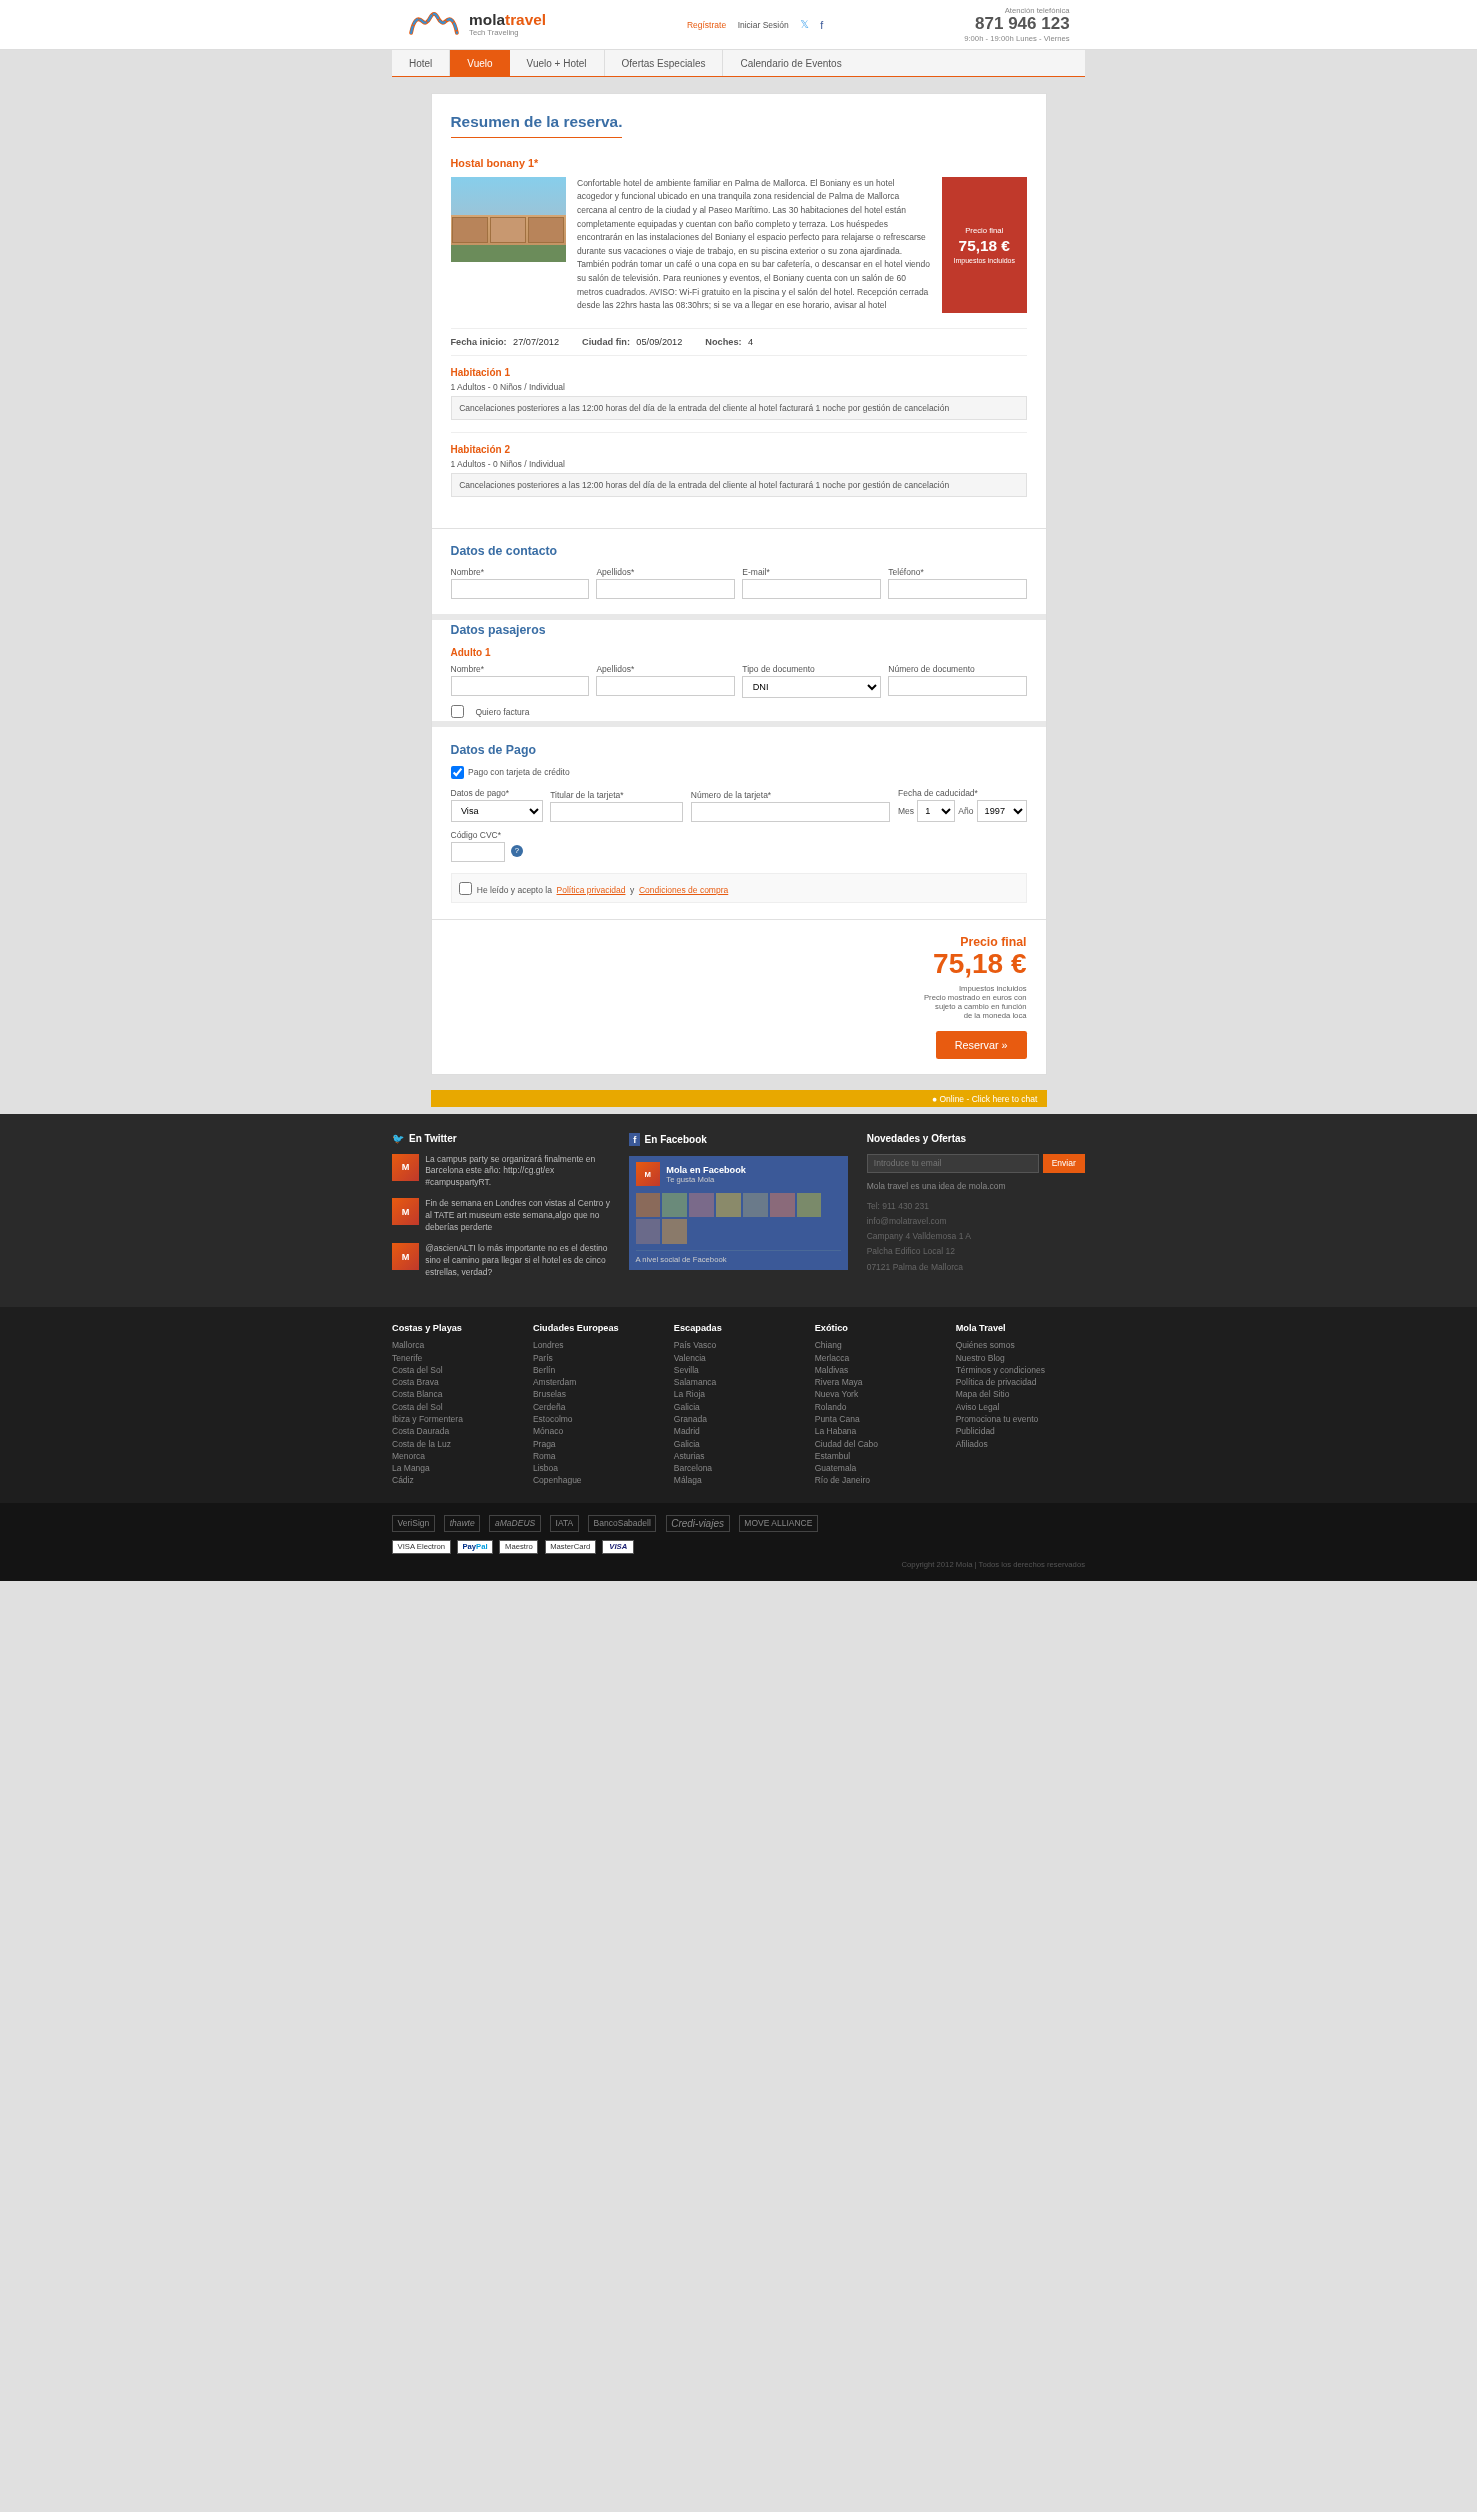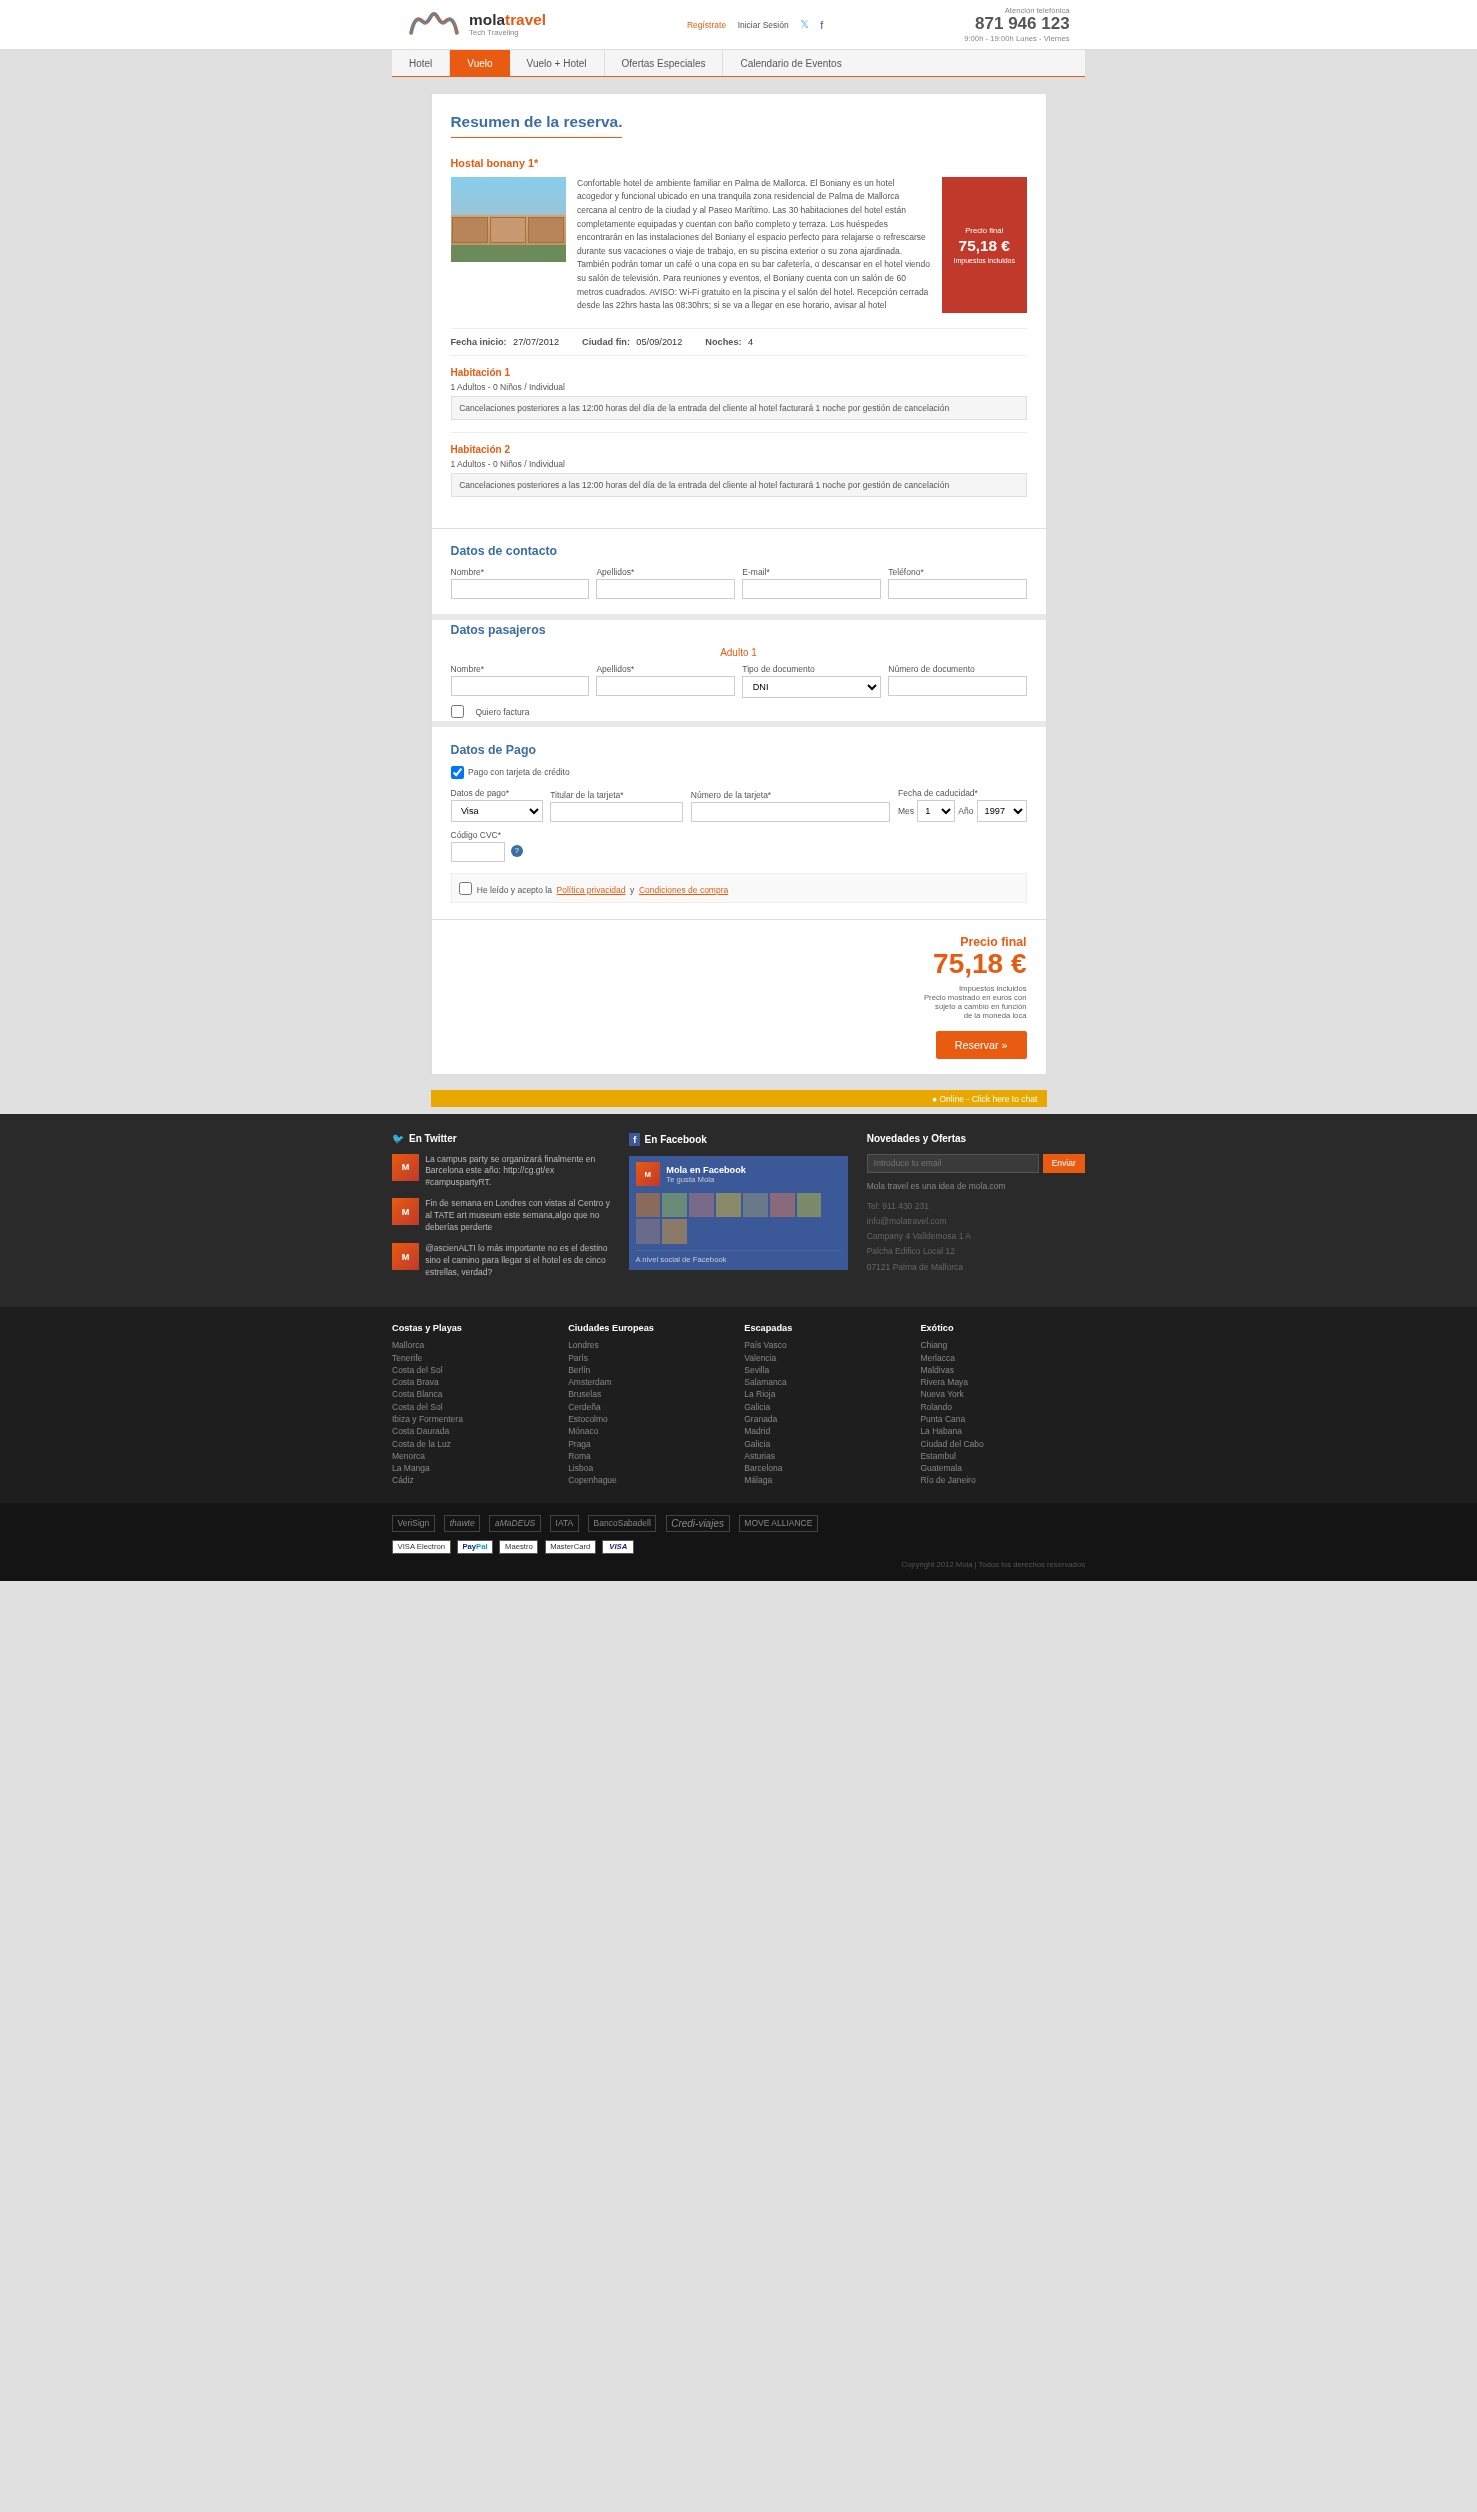--- a/index.html
+++ b/index.html
@@ -126,21 +126,21 @@
         </div>
         <div style="flex:1; display:flex; flex-direction:column;">
           <label style="font-size:8.5px; color:#555; margin-bottom:2.3px;">Teléfono*</label>
           <input type="tel" style="border: 0.8px solid rgb(204, 204, 204); padding: 3.8px 5.4px; font-size: 9.2px;">
         </div>
       </div>
     </div>
 
     <div style="padding:3px 19px; border-top:6.2px solid #e8e8e8; background:#fff;">
       <div style="font-size:12.3px; color:#3a6ea5; font-weight:bold; margin-bottom:9.2px;">Datos pasajeros</div>
-      <div style="font-size:10px; color:#e85b10; font-weight:normal; margin-bottom:6.2px;text-align:center;">Adulto 1</div>
+      <div style="font-size:10px; color:#e85b10; font-weight:bold; margin-bottom:6.2px;">Adulto 1</div>
       <div style="display:flex; gap:7.7px;">
         <div style="flex:1; display:flex; flex-direction:column;">
           <label style="font-size:8.5px; color:#555; margin-bottom:2.3px;">Nombre*</label>
           <input type="text" style="border: 0.8px solid rgb(204, 204, 204); padding: 3.8px 5.4px; font-size: 9.2px;">
         </div>
         <div style="flex:1; display:flex; flex-direction:column;">
           <label style="font-size:8.5px; color:#555; margin-bottom:2.3px;">Apellidos*</label>
           <input type="text" style="border: 0.8px solid rgb(204, 204, 204); padding: 3.8px 5.4px; font-size: 9.2px;">
         </div>
         <div style="flex:1; display:flex; flex-direction:column;">
@@ -373,20 +373,32 @@
       <a href="#" style="display:block; color:#888; font-size:8.5px; text-decoration:none; margin-bottom:2.3px;">Nueva York</a>
       <a href="#" style="display:block; color:#888; font-size:8.5px; text-decoration:none; margin-bottom:2.3px;">Rolando</a>
       <a href="#" style="display:block; color:#888; font-size:8.5px; text-decoration:none; margin-bottom:2.3px;">Punta Cana</a>
       <a href="#" style="display:block; color:#888; font-size:8.5px; text-decoration:none; margin-bottom:2.3px;">La Habana</a>
       <a href="#" style="display:block; color:#888; font-size:8.5px; text-decoration:none; margin-bottom:2.3px;">Ciudad del Cabo</a>
       <a href="#" style="display:block; color:#888; font-size:8.5px; text-decoration:none; margin-bottom:2.3px;">Estambul</a>
       <a href="#" style="display:block; color:#888; font-size:8.5px; text-decoration:none; margin-bottom:2.3px;">Guatemala</a>
       <a href="#" style="display:block; color:#888; font-size:8.5px; text-decoration:none; margin-bottom:2.3px;">Río de Janeiro</a>
     </div>
 
+    <div style="flex:1;">
+      <div style="color:#fff; font-size:9.2px; font-weight:bold; margin-bottom:7.7px;">Mola Travel</div>
+      <a href="#" style="display:block; color:#888; font-size:8.5px; text-decoration:none; margin-bottom:2.3px;">Quiénes somos</a>
+      <a href="#" style="display:block; color:#888; font-size:8.5px; text-decoration:none; margin-bottom:2.3px;">Nuestro Blog</a>
+      <a href="#" style="display:block; color:#888; font-size:8.5px; text-decoration:none; margin-bottom:2.3px;">Términos y condiciones</a>
+      <a href="#" style="display:block; color:#888; font-size:8.5px; text-decoration:none; margin-bottom:2.3px;">Política de privacidad</a>
+      <a href="#" style="display:block; color:#888; font-size:8.5px; text-decoration:none; margin-bottom:2.3px;">Mapa del Sitio</a>
+      <a href="#" style="display:block; color:#888; font-size:8.5px; text-decoration:none; margin-bottom:2.3px;">Aviso Legal</a>
+      <a href="#" style="display:block; color:#888; font-size:8.5px; text-decoration:none; margin-bottom:2.3px;">Promociona tu evento</a>
+      <a href="#" style="display:block; color:#888; font-size:8.5px; text-decoration:none; margin-bottom:2.3px;">Publicidad</a>
+      <a href="#" style="display:block; color:#888; font-size:8.5px; text-decoration:none; margin-bottom:2.3px;">Afiliados</a>
+    </div>
 
   </div>
 </div>
 
 <div style="background:#141414; padding:11.5px 23px;">
   <div style="max-width:693px; margin:0 auto;">
     <div style="display:flex; gap:9.2px; align-items:center; margin-bottom:7.7px; flex-wrap:wrap;">
       <span style="font-size:8.5px; color:#888; border:0.8px solid #444; padding:2.3px 4.6px;">VeriSign</span>
       <span style="font-size:8.5px; color:#888; border:0.8px solid #444; padding:2.3px 4.6px; font-style:italic;">thawte</span>
       <span style="font-size:8.5px; color:#888; border:0.8px solid #444; padding:2.3px 4.6px; font-style:italic;">aMaDEUS</span>

